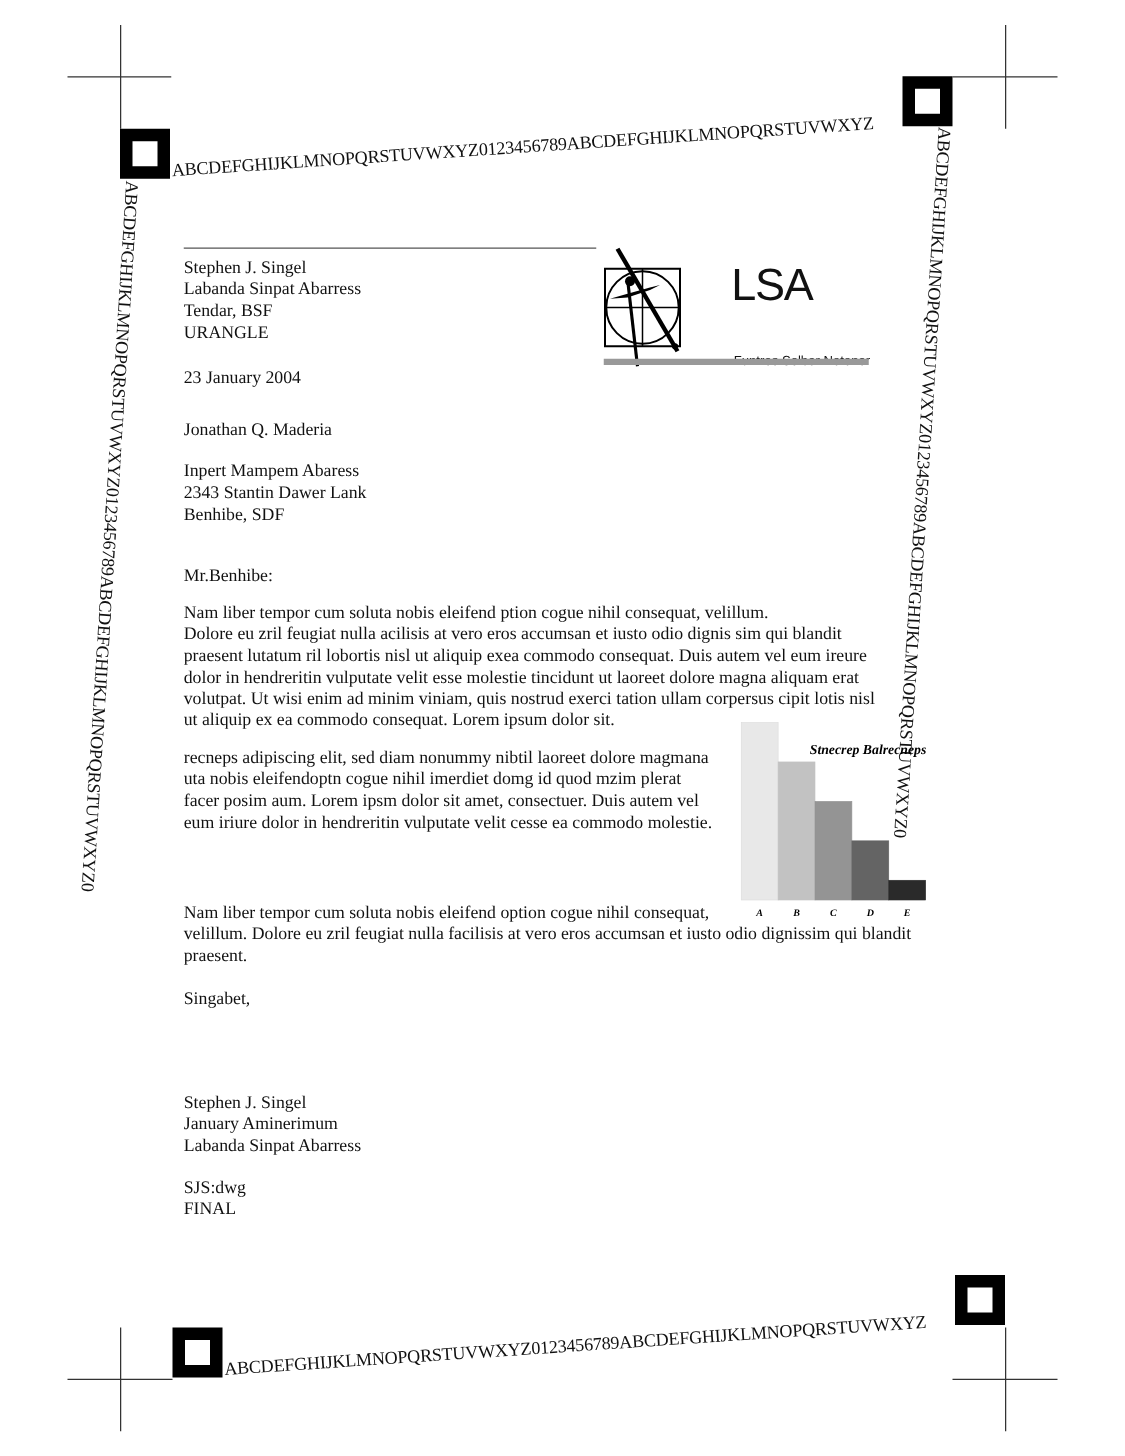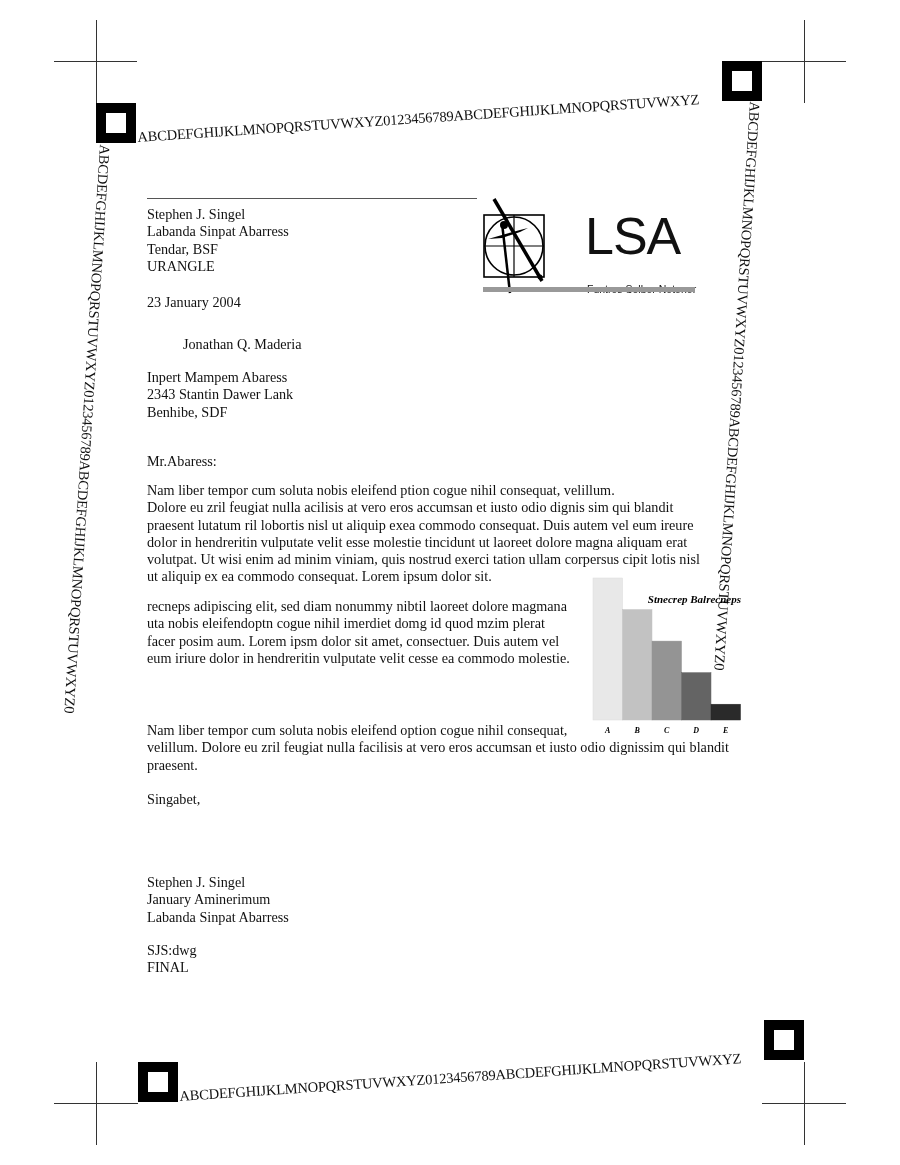--- a/index.html
+++ b/index.html
@@ -6,21 +6,21 @@
     body { width: 900px; height: 1165px; position: relative; overflow: hidden; font-family: "Liberation Serif", "DejaVu Serif", serif; color: #111; }
     .abs { position: absolute; }
     .line-h { position: absolute; height: 1px; background: #333; }
     .line-v { position: absolute; width: 1px; background: #333; }
     .marker { position: absolute; width: 40px; height: 40px; background: #000; box-sizing: border-box; }
     .marker::after { content: ""; position: absolute; left: 10px; top: 10px; width: 20px; height: 20px; background: #fff; }
     .strip { position: absolute; white-space: nowrap; font-size: 14.5px; letter-spacing: -0.2px; transform-origin: 0 0; line-height: 1; }
     .text { position: absolute; font-size: 14.2px; line-height: 17.3px; white-space: nowrap; }
     .para { position: absolute; font-size: 14.2px; line-height: 17.3px; }
     .para div { white-space: nowrap; }
-    .logo-title { position: absolute; font-family: "Liberation Sans", "DejaVu Sans", sans-serif; font-size: 52px; line-height: 1; letter-spacing: -1px; }
+    .logo-title { position: absolute; font-family: "Liberation Sans", "DejaVu Sans", sans-serif; font-size: 36px; line-height: 1; letter-spacing: -1px; }
     .logo-sub { position: absolute; font-family: "Liberation Sans", "DejaVu Sans", sans-serif; font-size: 10.5px; }
     .chart-title { font-family: "Liberation Serif", serif; font-style: italic; font-weight: bold; font-size: 11px; }
     .tick { font-family: "Liberation Serif", serif; font-style: italic; font-weight: bold; font-size: 8px; }
   </style>
 </head>
 <body>
 
 <div>
   <div class="line-v" style="left:96px; top:20px; height:83px;"></div>
   <div class="line-h" style="left:54px; top:61px; width:83px;"></div>
@@ -69,28 +69,28 @@
     <circle cx="24" cy="30" r="4" fill="#000"></circle>
     <circle cx="60" cy="82" r="2.5" fill="#000"></circle>
   </svg>
   <div class="logo-title" style="left:585px; top:210px;">LSA</div>
   <div class="logo-sub" style="left:587px; top:267px;margin-top:16px;">Funtres Solber Netener</div>
   <div class="abs" style="left:483px; top:287px; width:212px; height:5px; background:#999;"></div>
 </div>
 
 <div class="text" style="left:147px; top:294px;">23 January 2004</div>
 
-<div class="text" style="left:147px; top:336px;margin-left:36px;">Jonathan Q. Maderia</div>
+<div class="text" style="left:147px; top:336px;">Jonathan Q. Maderia</div>
 <div class="para" style="left:147px; top:369px;">
   <div>Inpert Mampem Abaress</div>
   <div>2343 Stantin Dawer Lank</div>
   <div>Benhibe, SDF</div>
 </div>
 
-<div class="text" style="left:147px; top:453px;">Mr.Abaress:</div>
+<div class="text" style="left:147px; top:453px;">Mr.Benhibe:</div>
 
 <div class="para" style="left:147px; top:482px;">
   <div>Nam liber tempor cum soluta nobis eleifend ption cogue nihil consequat, velillum.</div>
   <div>Dolore eu zril feugiat nulla acilisis at vero eros accumsan et iusto odio dignis sim qui blandit</div>
   <div>praesent lutatum ril lobortis nisl ut aliquip exea commodo consequat. Duis autem vel eum ireure</div>
   <div>dolor in hendreritin vulputate velit esse molestie tincidunt ut laoreet dolore magna aliquam erat</div>
   <div>volutpat. Ut wisi enim ad minim viniam, quis nostrud exerci tation ullam corpersus cipit lotis nisl</div>
   <div>ut aliquip ex ea commodo consequat. Lorem ipsum dolor sit.</div>
 </div>
 

